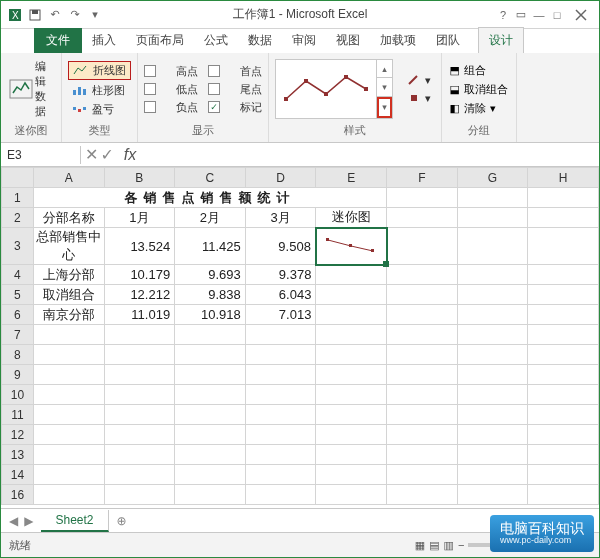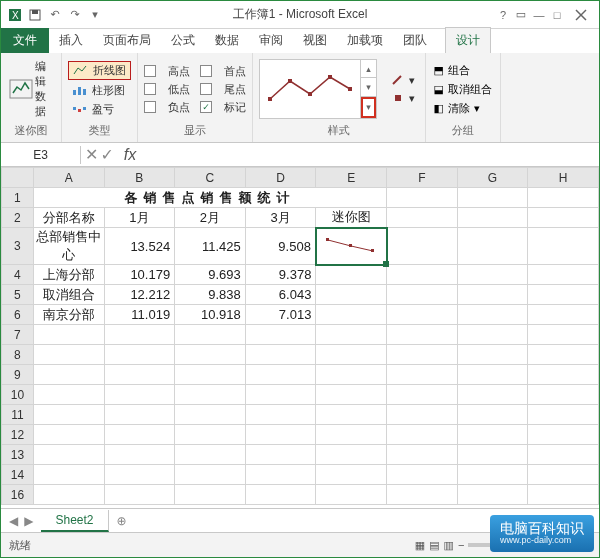--- a/index.html
+++ b/index.html
@@ -10,53 +10,53 @@
 .titlebar { height: 28px; background: #fff; display: flex; align-items: center; border-bottom: 1px solid #d4d4d4; font-size: 12px; color: #555; }
 .titlebar .left-icons { display: flex; align-items: center; gap: 4px; padding: 0 6px; }
 .titlebar .title { flex: 1; text-align: center; color: #444; }
 .titlebar .right-icons { display: flex; align-items: center; gap: 2px; padding: 0 4px; }
 .tb-ico { width: 16px; height: 16px; display: flex; align-items: center; justify-content: center; font-size: 11px; color: #666; }
 .close-btn { width: 28px; height: 20px; display:flex; align-items:center; justify-content:center; }
 .close-btn svg { stroke: #666; }
 
 .ribbon-tabs { height: 24px; display: flex; align-items: flex-end; background: #fff; font-size: 12px; padding-left: 0; }
 .ribbon-tab { padding: 4px 10px; color: #444; cursor: pointer; }
-.ribbon-tab.file { background: #217346; color: #fff; padding: 4px 12px; }
+.ribbon-tab.file { background: #217346; color: #fff; padding: 4px 12px; margin-left: 33px; }
 .ribbon-tab.selected { background: #f3f3f3; border: 1px solid #c8c8c8; border-bottom: none; color: #217346; margin-top: 24px; }
 .ribbon-tab.design { color: #217346; background:#f3f3f3; border:1px solid #c8c8c8; border-bottom:none; margin-left: 8px; }
 
 .ribbon { height: 90px; background: #f3f3f3; border-bottom: 1px solid #c8c8c8; display: flex; font-size: 11px; }
 .ribbon-group { border-right: 1px solid #dcdcdc; padding: 4px 6px; display: flex; flex-direction: column; justify-content: space-between; }
 .ribbon-group-label { text-align: center; color: #666; font-size: 11px; padding-top: 2px; }
 .rg-body { flex: 1; display: flex; align-items: center; gap: 4px; }
 
 .big-btn { display: flex; align-items: center; justify-content: center; width: 48px; }
 .big-btn .ico { width: 32px; height: 32px; display:flex; align-items:center; justify-content:center; font-size: 20px; color: #217346; }
 .big-btn .lbl { font-size: 11px; color: #333; }
 
 .type-list { display: flex; flex-direction: column; gap: 2px; }
 .type-item { display: flex; align-items: center; gap: 4px; padding: 1px 4px; font-size: 11px; color:#333; }
 .type-item.sel { border: 1px solid #b91c1c; background: #fdeac8; }
 .type-ico { width: 16px; height: 12px; }
 
 .chk-col { display: flex; flex-direction: column; gap: 3px; }
-.chk-item { display: flex; align-items: center; gap: 12px; font-size: 11px; color: #333; }
+.chk-item { display: flex; align-items: center; gap: 20px; font-size: 11px; color: #333; }
 .chk-box { width: 12px; height: 12px; border: 1px solid #888; background:#fff; display:flex; align-items:center; justify-content:center; font-size:9px; color:#217346; }
 
 .style-gallery { width: 118px; height: 60px; border: 1px solid #c8c8c8; background: #fff; position: relative; display:flex; }
 .style-item { width: 100px; height: 58px; display:flex; align-items:center; justify-content:center; }
 .style-scroll { width: 16px; border-left: 1px solid #c8c8c8; display:flex; flex-direction:column; }
 .style-scroll div { flex:1; display:flex; align-items:center; justify-content:center; font-size:9px; color:#666; border-bottom:1px solid #c8c8c8; }
 .style-scroll .drop { border: 2px solid #d03020; }
 
 .axis-group { display:flex; flex-direction:column; gap:2px; font-size:11px; }
 .axis-item { display:flex; align-items:center; gap:4px; padding:1px 2px; }
 
 .formula-bar { height: 24px; border-bottom: 1px solid #c8c8c8; display: flex; align-items: center; background:#fff; }
-.name-box { width: 80px; border-right: 1px solid #c8c8c8; padding: 2px 6px; font-size: 12px; color:#333; background:#fff;text-align:center; }
+.name-box { width: 80px; border-right: 1px solid #c8c8c8; padding: 2px 6px; font-size: 12px; color:#333; background:#fff; }
 .fb-btns { display:flex; gap:2px; padding: 0 4px; color:#888; }
 .fx-label { font-style: italic; color:#555; padding: 0 6px; }
 .formula-input { flex:1; padding: 2px; font-size:12px; }
 
 .grid-wrap { flex:1; overflow: hidden; display:flex; flex-direction:column; background:#fff; }
 .grid { border-collapse: collapse; font-size: 13px; color:#222; }
 .grid th, .grid td { border: 1px solid #d4d4d4; height: 20px; min-width: 28px; text-align:center; font-weight:normal; background:#fff; }
 .grid .col-head { background: #e6e6e6; color:#333; font-size:12px; height:20px; }
 .grid .row-head { background: #e6e6e6; color:#333; font-size:12px; width:28px; }
 .grid .corner { background:#e6e6e6; width:28px; }

